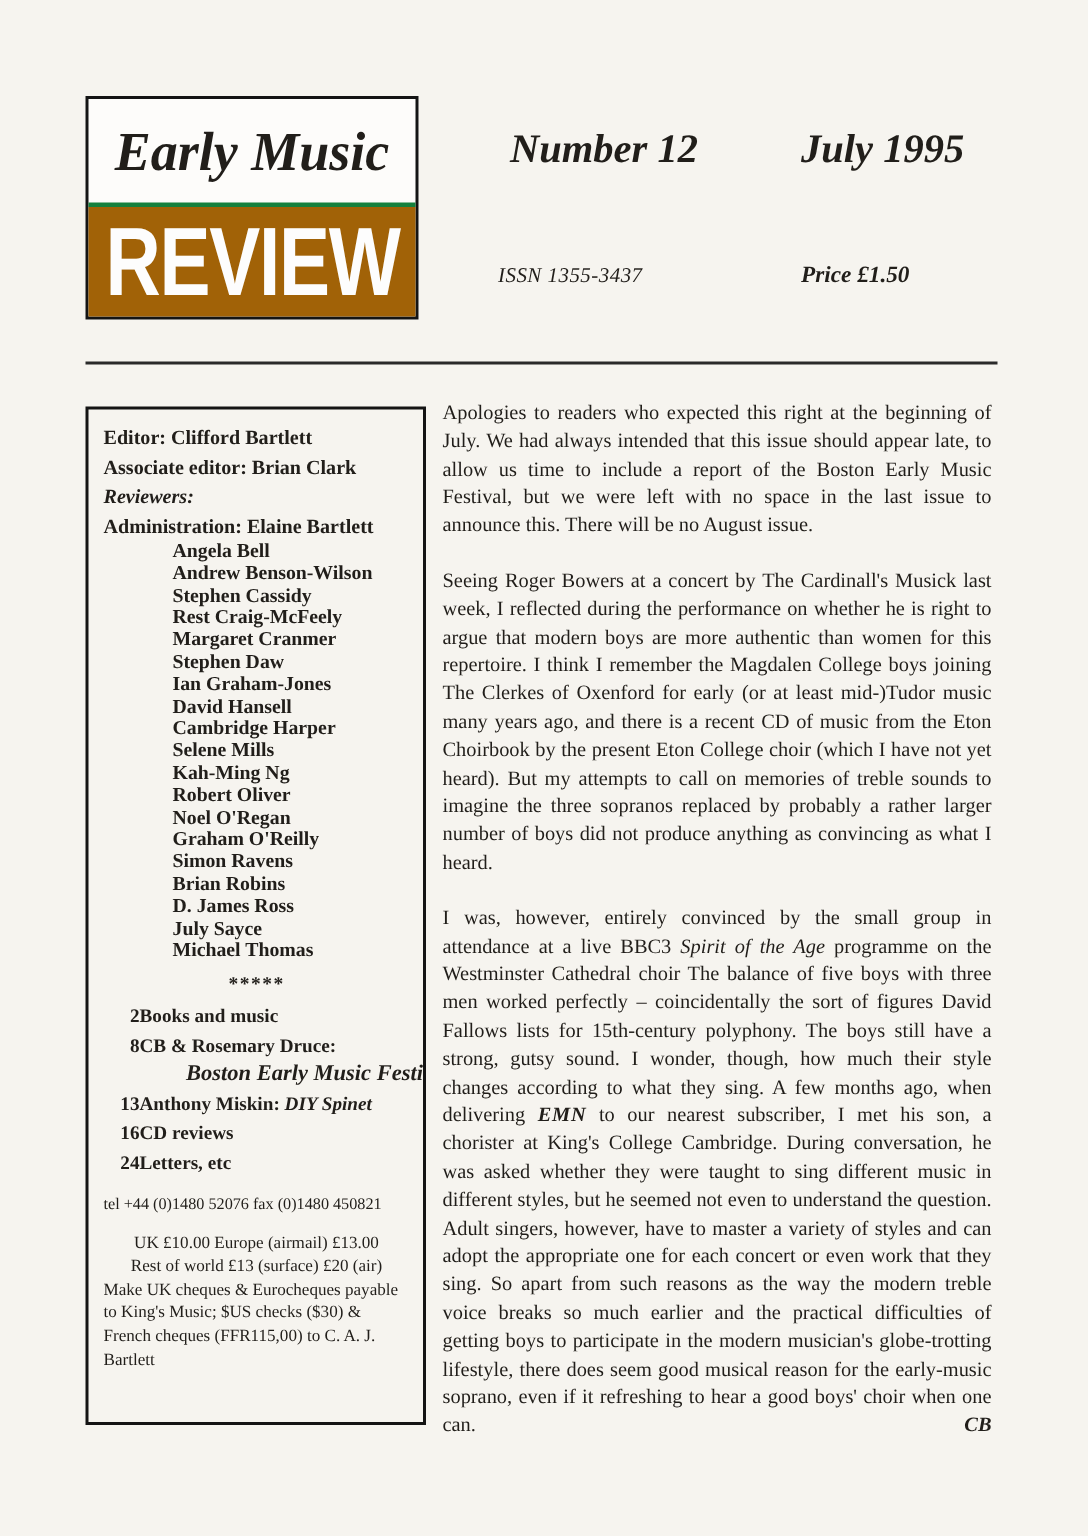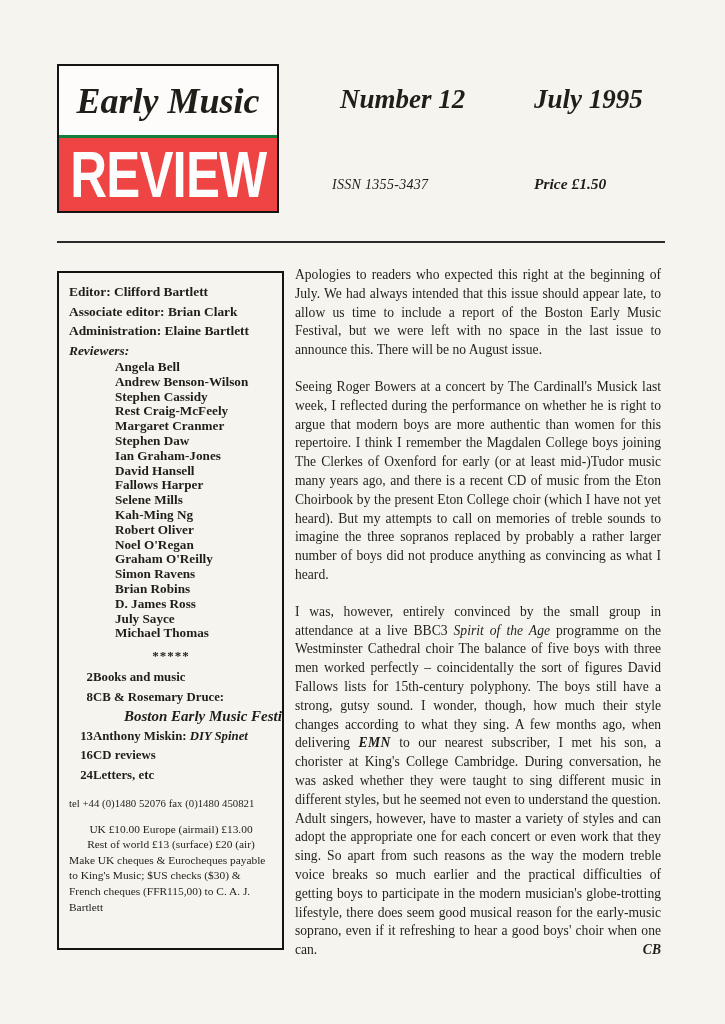--- a/index.html
+++ b/index.html
@@ -19,21 +19,21 @@
   .logo-top {
     height:72px; display:flex; align-items:center; justify-content:center;
     border-bottom:3px solid #15803d;
     text-align:right;
   }
   .logo-title {
     font-style:italic; font-weight:bold; font-size:36px; white-space:nowrap;
     letter-spacing:0px; transform:scaleY(1.02);
   }
   .logo-bottom {
-    height:73px; background:#ef4444; display:flex; align-items:center; justify-content:center;
+    height:73px; background:#a16207; display:flex; align-items:center; justify-content:center;
     overflow:hidden;
   }
   .logo-word {
     color:#fdfdfd; font-family:"Liberation Sans","DejaVu Sans",sans-serif;
     font-weight:bold; font-size:60px; white-space:nowrap;
     transform:scale(0.85,1.08); letter-spacing:-1px;
   }
   .issue-number { position:absolute; left:340px; top:84px; font-style:italic; font-weight:bold; font-size:27px; }
   .issue-date   { position:absolute; left:534px; top:84px; font-style:italic; font-weight:bold; font-size:27px; }
   .issn  { position:absolute; left:332px; top:177px; font-style:italic; font-size:14px; letter-spacing:0.3px; }
@@ -85,33 +85,33 @@
 </div>
 <div class="issue-number">Number 12</div>
 <div class="issue-date">July 1995</div>
 <div class="issn">ISSN 1355-3437</div>
 <div class="price">Price £1.50</div>
 <div class="top-rule"></div>
 
 <div class="masthead-box">
   <div class="m-line">Editor: Clifford Bartlett</div>
   <div class="m-line">Associate editor: Brian Clark</div>
+  <div class="m-line m-reviewers-label">Reviewers:</div>
   <div class="m-line">Administration: Elaine Bartlett</div>
-  <div class="m-line m-reviewers-label">Reviewers:</div>
 
   <div class="reviewer-list">
       <div class="reviewer">Angela Bell</div>
       <div class="reviewer">Andrew Benson-Wilson</div>
       <div class="reviewer">Stephen Cassidy</div>
       <div class="reviewer">Rest Craig-McFeely</div>
       <div class="reviewer">Margaret Cranmer</div>
       <div class="reviewer">Stephen Daw</div>
       <div class="reviewer">Ian Graham-Jones</div>
       <div class="reviewer">David Hansell</div>
-      <div class="reviewer">Fallows Harper</div>
+      <div class="reviewer">Cambridge Harper</div>
       <div class="reviewer">Selene Mills</div>
       <div class="reviewer">Kah-Ming Ng</div>
       <div class="reviewer">Robert Oliver</div>
       <div class="reviewer">Noel O'Regan</div>
       <div class="reviewer">Graham O'Reilly</div>
       <div class="reviewer">Simon Ravens</div>
       <div class="reviewer">Brian Robins</div>
       <div class="reviewer">D. James Ross</div>
       <div class="reviewer">July Sayce</div>
       <div class="reviewer">Michael Thomas</div>

